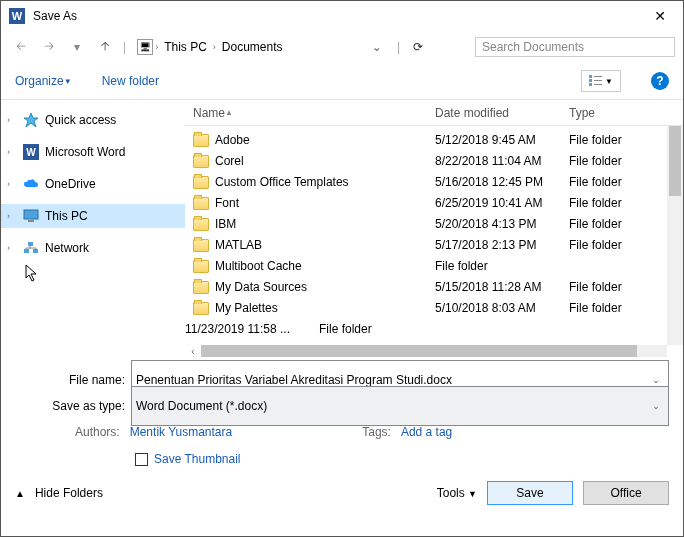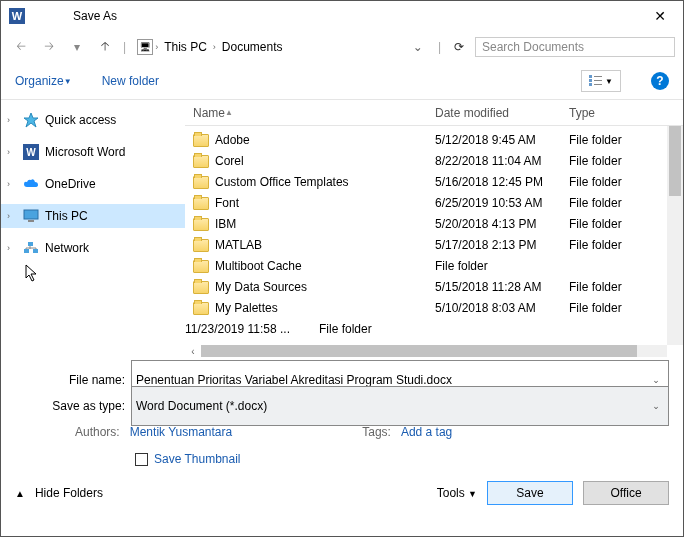--- a/index.html
+++ b/index.html
@@ -1,33 +1,33 @@
 <!DOCTYPE html>
 <html><head>
 <meta charset="utf-8">
 <style>
   * { box-sizing: border-box; margin: 0; padding: 0; font-family: "Segoe UI", sans-serif; font-size: 12px; }
   body { background: #fff; width: 684px; height: 537px; border: 1px solid #555; overflow: hidden; }
 
   .titlebar { display: flex; align-items: center; height: 30px; padding: 0 8px; }
   .titlebar .app-icon { width: 16px; height: 16px; background:#2b579a; color:#fff; display:flex; align-items:center; justify-content:center; font-weight:bold; font-size:11px; margin-right:8px; }
-  .titlebar .title { flex:1;margin-left:40px; }
+  .titlebar .title { flex:1; }
   .titlebar .close { width: 30px; text-align:center; font-size:14px; cursor:pointer; }
 
   .navbar { display:flex; align-items:center; height:32px; padding:0 8px; gap:4px; }
   .nav-btn { width:24px; height:24px; display:flex; align-items:center; justify-content:center; color:#888; }
   .nav-btn.enabled { color:#333; }
   .sep { color:#aaa; margin:0 2px; }
   .breadcrumb { flex:1; display:flex; align-items:center; border:1px solid transparent; height:24px; padding:0 4px; gap:2px; }
   .bc-icon { width:16px; height:16px; border:1px solid #999; display:flex; align-items:center; justify-content:center; font-size:9px; }
   .bc-item { padding:0 4px; }
   .bc-chev { font-size:9px; color:#666; }
   .bc-drop { width:18px; text-align:center; color:#666; }
   .refresh { width:24px; text-align:center; color:#333; }
-  .search { width:200px; height:20px; border:1px solid #ccc; padding:0 6px; color:#888; display:flex; align-items:center; }
+  .search { width:200px; height:20px; border:1px solid #ccc; padding:0 6px; color:#888; display:flex; align-items:center;margin-left:41px; }
 
   .toolbar { display:flex; align-items:center; height:36px; padding:0 14px; gap:30px; }
   .tb-btn { color:#1a5cb0; display:flex; align-items:center; cursor:pointer; }
   .tb-spacer { flex:1; }
   .tb-view { width:40px; height:22px; border:1px solid #ccc; display:flex; align-items:center; justify-content:center; gap:2px; }
   .help { width:18px; height:18px; border-radius:50%; background:#0078d7; color:#fff; display:flex; align-items:center; justify-content:center; font-weight:bold; }
 
   .body { display:flex; border-top:1px solid #e5e5e5; height:260px; }
   .tree { width:184px; padding:8px 0; }
   .tree-item { display:flex; align-items:center; height:24px; padding-left:6px; gap:6px; cursor:pointer; }
@@ -224,21 +224,21 @@
             <span>Custom Office Templates</span>
           </div>
           <div class="col-date">5/16/2018 12:45 PM</div>
           <div class="col-type">File folder</div>
         </div>
         <div class="row">
           <div class="col-name">
             <span class="folder-ico"></span>
             <span>Font</span>
           </div>
-          <div class="col-date">6/25/2019 10:53 AM</div>
+          <div class="col-date">6/25/2019 10:41 AM</div>
           <div class="col-type">File folder</div>
         </div>
         <div class="row">
           <div class="col-name">
             <span class="folder-ico"></span>
             <span>IBM</span>
           </div>
           <div class="col-date">5/20/2018 4:13 PM</div>
           <div class="col-type">File folder</div>
         </div>

